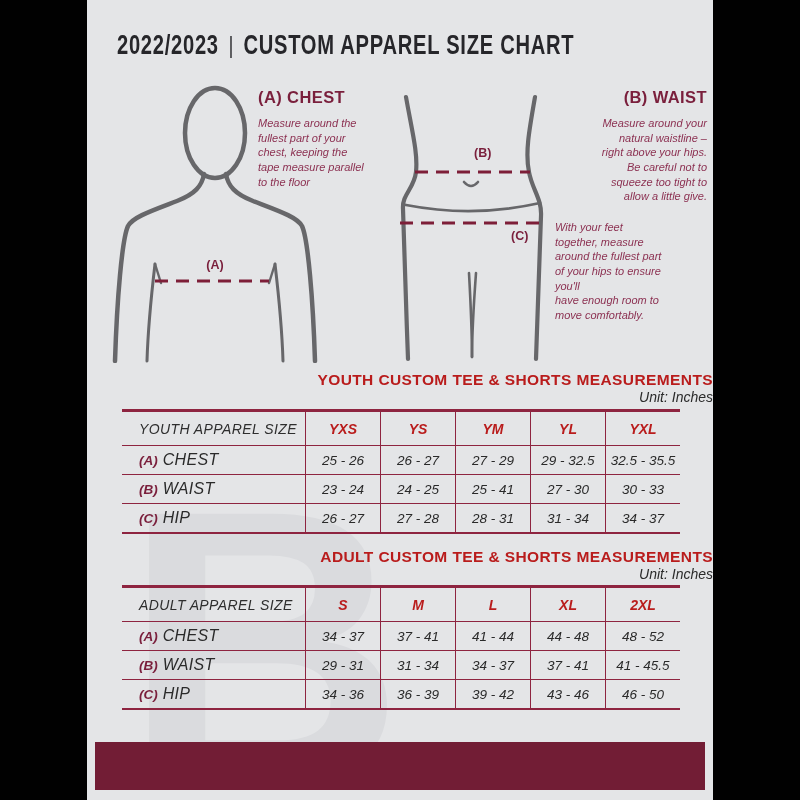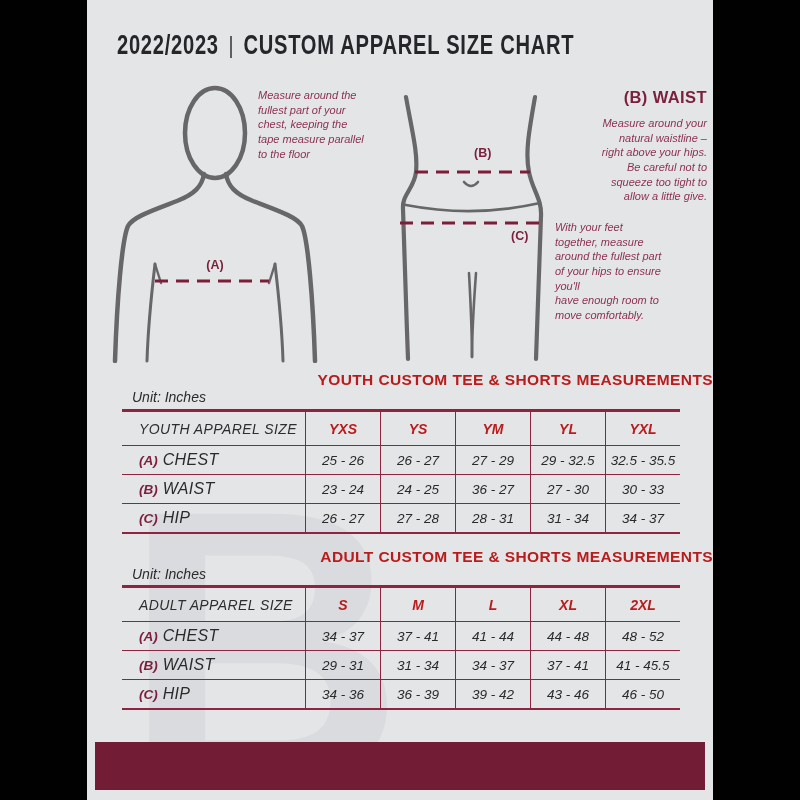--- a/index.html
+++ b/index.html
@@ -27,21 +27,21 @@
   .guide-block { position:absolute; z-index:1; }
   .guide-heading { font-size:16.5px; font-weight:bold; color:#7a1f3c; letter-spacing:0.4px; margin-bottom:9px; }
   .guide-body { font-size:11px; font-style:italic; color:#8c3152; line-height:1.33; white-space:pre-line; }
   .gb-chest { left:171px; top:88px;  width:160px; }
   .gb-waist { left:468px; top:88px;  width:152px;text-align:right; }
   .gb-hips  { left:468px; top:220px; width:160px; }
 
   
   .section-title { position:absolute; left:0; width:100%; text-align:right; z-index:1;
                    font-size:15.5px; font-weight:bold; color:#b91c1c; letter-spacing:0.4px; }
-  .unit-line { position:absolute; left:0; width:100%; text-align:left; z-index:1;
+  .unit-line { position:absolute; left:0; width:100%; text-align:right; z-index:1;
                font-size:14px; font-style:italic; color:#2b2b2b;padding-left:45px; }
 
   
   .size-table { position:absolute; left:35px; width:558px; z-index:1;
                 border-top:3px solid #8e2440; border-bottom:2px solid #8e2440;font-style:italic; }
   .t-row { display:grid; grid-template-columns:183px repeat(5, 75px); }
   .t-row:not(:last-child) { border-bottom:1.5px solid #8e2440; }
   .t-cell { display:flex; align-items:center; justify-content:center; height:28px;
             font-size:13.5px; color:#2a2a2a; }
   .t-row.t-head .t-cell { height:33px; font-weight:bold; font-size:14px; color:#b91c1c; }
@@ -106,20 +106,21 @@
           <path d="M90,180 Q86,235 86,264" stroke-width="2.6"></path>
         </g>
         <line x1="29" y1="79" x2="144" y2="79" stroke="#7d1e38" stroke-width="3.2" stroke-dasharray="13 8"></line>
         <line x1="14" y1="130" x2="160" y2="130" stroke="#7d1e38" stroke-width="3.2" stroke-dasharray="13 8"></line>
       </svg>
       <span class="marker" style="left:88px; top:53px;">(B)</span>
       <span class="marker" style="left:125px; top:136px;">(C)</span>
     </div>
 
     <div class="guide-block gb-chest">
+      <div class="guide-heading">(A) CHEST</div>
       <div class="guide-body">Measure around the
 fullest part of your
 chest, keeping the
 tape measure parallel
 to the floor</div>
     </div>
     <div class="guide-block gb-waist">
       <div class="guide-heading">(B) WAIST</div>
       <div class="guide-body">Measure around your
 natural waistline –
@@ -160,21 +161,21 @@
         <div class="t-cell">29 - 32.5</div>
         <div class="t-cell">32.5 - 35.5</div>
       </div>
       <div class="t-row">
         <div class="t-cell t-first t-label">
             <b>(B)</b>
             <span>WAIST</span>
           </div>
         <div class="t-cell">23 - 24</div>
         <div class="t-cell">24 - 25</div>
-        <div class="t-cell">36 - 27</div>
+        <div class="t-cell">25 - 41</div>
         <div class="t-cell">27 - 30</div>
         <div class="t-cell">30 - 33</div>
       </div>
       <div class="t-row">
         <div class="t-cell t-first t-label">
             <b>(C)</b>
             <span>HIP</span>
           </div>
         <div class="t-cell">26 - 27</div>
         <div class="t-cell">27 - 28</div>

